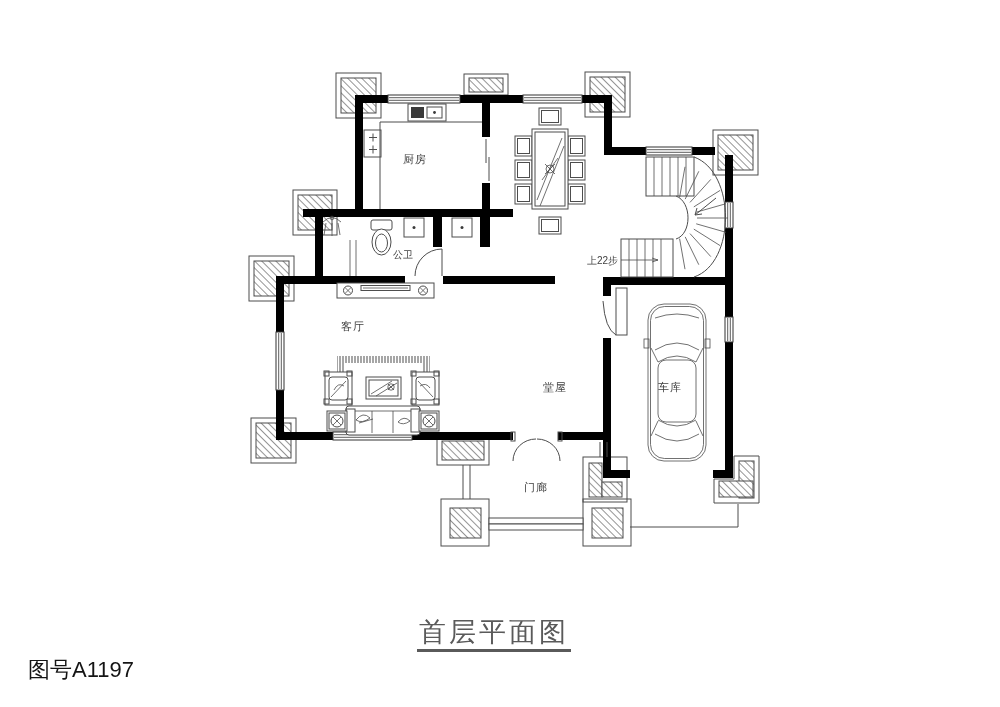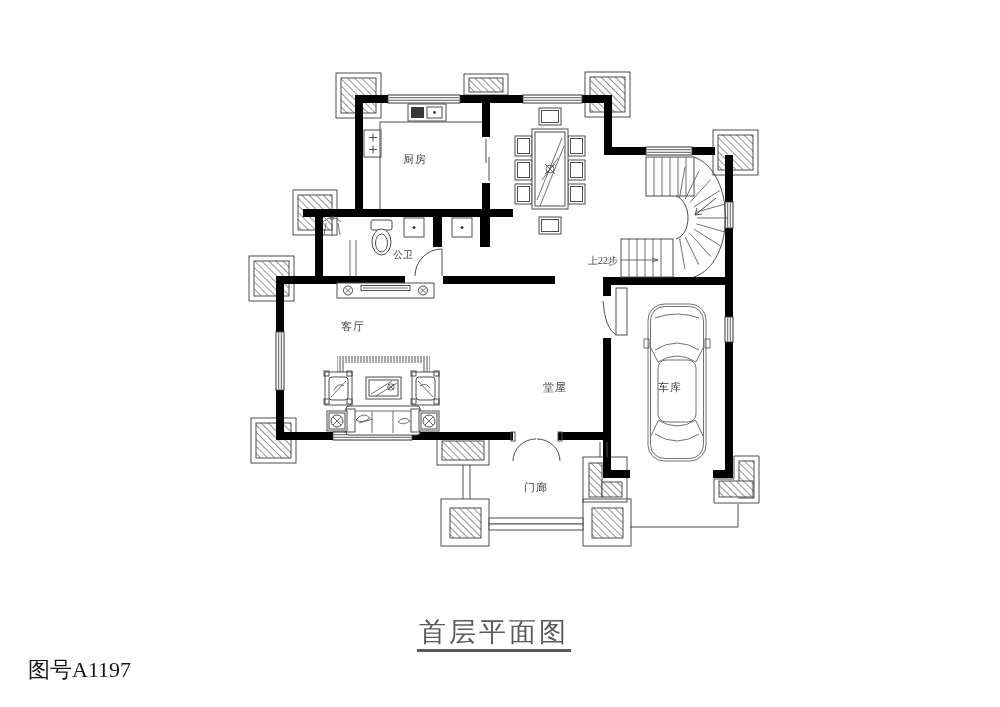--- a/index.html
+++ b/index.html
@@ -1,17 +1,17 @@
 <!DOCTYPE html>
 <html><head>
 <meta charset="utf-8">
 <style>
   html,body{margin:0;padding:0;background:#fff;}
   .page{position:relative;width:1000px;height:707px;background:#fff;overflow:hidden;
-        font-family:Liberation Serif, serif;}
+        font-family:Liberation Sans, sans-serif;}
   svg{position:absolute;left:0;top:0;}
   .wl{fill:#000;stroke:none;}
   .cut{fill:#fff;stroke:none;}
   .fr{fill:none;stroke:#4d4d4d;stroke-width:1;}
   .frw{fill:#fff;stroke:#4d4d4d;stroke-width:1;}
   .tl{fill:none;stroke:#4d4d4d;stroke-width:1;}
   .tl2{fill:none;stroke:#4d4d4d;stroke-width:0.8;}
   .win{fill:#fff;stroke:#333;stroke-width:1;}
   .winl{stroke:#333;stroke-width:0.8;}
   .lbl{fill:#3f3f3f;font-size:11px;letter-spacing:1px;}

